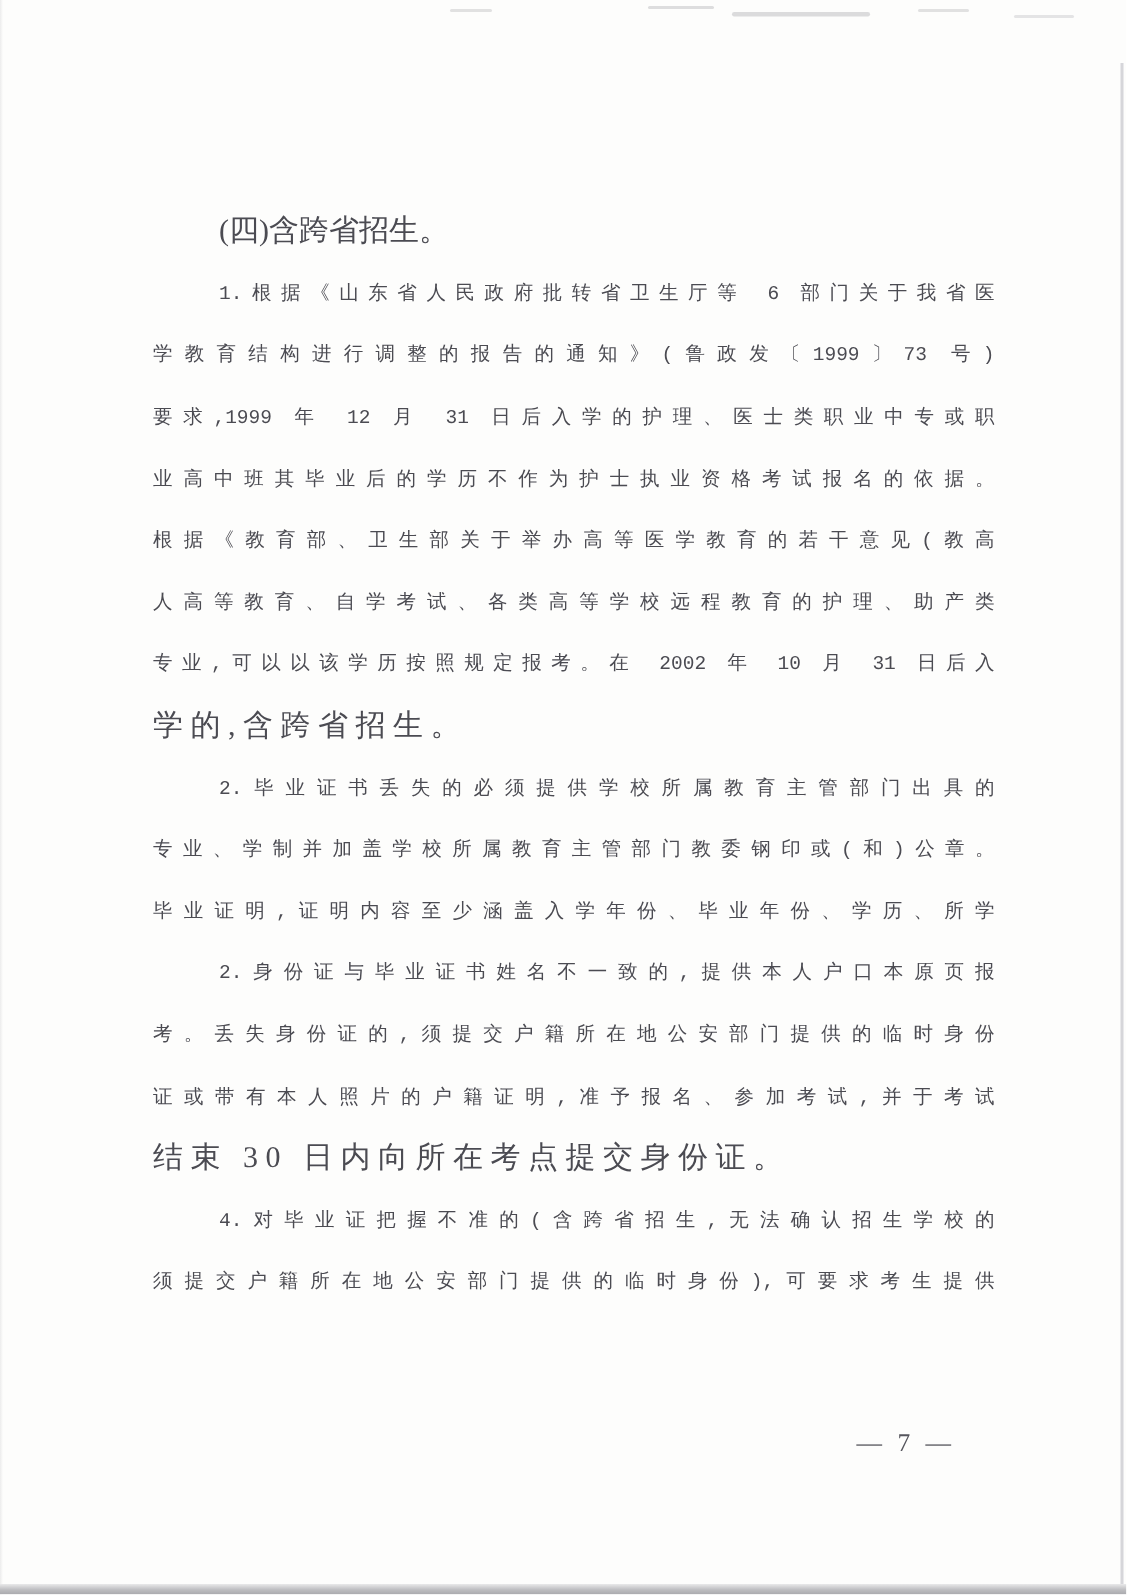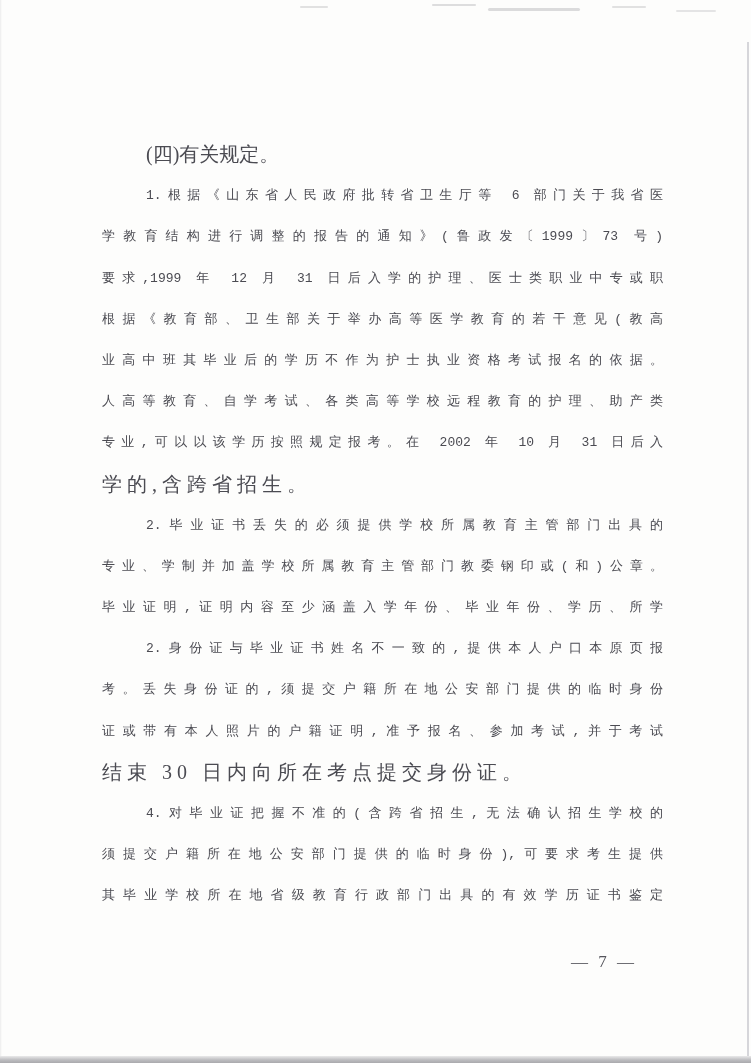--- a/index.html
+++ b/index.html
@@ -95,43 +95,42 @@
 
 <div class="page">
 
   <span class="artifact a1"></span>
   <span class="artifact a2"></span>
   <span class="artifact a3"></span>
   <span class="artifact a4"></span>
   <span class="artifact a5"></span>
 
   <div class="content">
-    <div class="line ind">(四)有关规定。</div>
+    <div class="line ind">(四)含跨省招生。</div>
 
     <div class="line ind j">1.根据《山东省人民政府批转省卫生厅等 6 部门关于我省医</div>
     <div class="line j">学教育结构进行调整的报告的通知》(鲁政发〔1999〕73 号)</div>
     <div class="line j">要求,1999 年 12 月 31 日后入学的护理、医士类职业中专或职</div>
+    <div class="line j">业高中班其毕业后的学历不作为护士执业资格考试报名的依据。</div>
     <div class="line j">根据《教育部、卫生部关于举办高等医学教育的若干意见(教高</div>
-    <div class="line j">业高中班其毕业后的学历不作为护士执业资格考试报名的依据。</div>
     <div class="line j">人高等教育、自学考试、各类高等学校远程教育的护理、助产类</div>
     <div class="line j">专业,可以以该学历按照规定报考。在 2002 年 10 月 31 日后入</div>
     <div class="line last">学的,含跨省招生。</div>
 
     <div class="line ind j">2.毕业证书丢失的必须提供学校所属教育主管部门出具的</div>
     <div class="line j">专业、学制并加盖学校所属教育主管部门教委钢印或(和)公章。</div>
     <div class="line j">毕业证明,证明内容至少涵盖入学年份、毕业年份、学历、所学</div>
 
     <div class="line ind j">2.身份证与毕业证书姓名不一致的,提供本人户口本原页报</div>
     <div class="line j">考。丢失身份证的,须提交户籍所在地公安部门提供的临时身份</div>
     <div class="line j">证或带有本人照片的户籍证明,准予报名、参加考试,并于考试</div>
     <div class="line last">结束 30 日内向所在考点提交身份证。</div>
 
     <div class="line ind j">4.对毕业证把握不准的(含跨省招生,无法确认招生学校的</div>
     <div class="line j">须提交户籍所在地公安部门提供的临时身份),可要求考生提供</div>
-    <div class="line j">其毕业学校所在地省级教育行政部门出具的有效学历证书鉴定</div>
   </div>
 
   <div class="page-number">— 7 —</div>
 
   <div class="edge-left"></div>
   <div class="edge-right"></div>
   <div class="edge-bottom"></div>
 
 </div>
 

